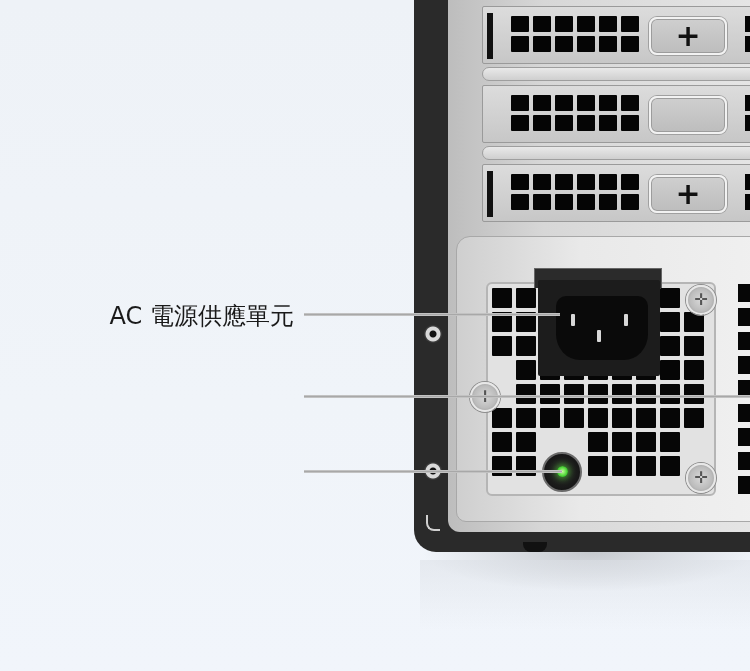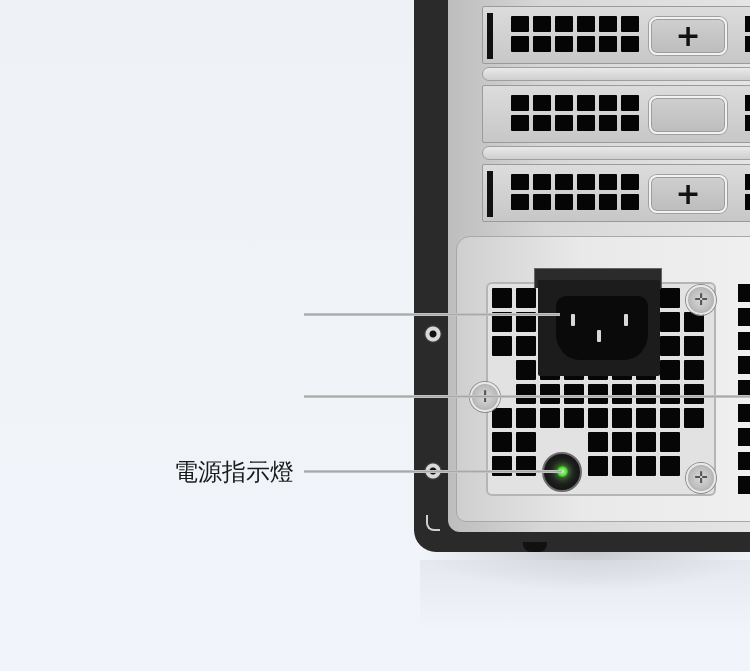--- a/index.html
+++ b/index.html
@@ -316,19 +316,19 @@
   <div class="screw" style="left:686px; top:285px;">✛</div>
   <div class="screw" style="left:470px; top:382px;">✛</div>
   <div class="screw" style="left:686px; top:463px;">✛</div>
 
   <div class="led-ring"></div>
   <div class="led"></div>
 
   <div class="side-hole" style="left:424px; top:325px;"></div>
   <div class="side-hole" style="left:424px; top:462px;"></div>
 
+  <div class="callout-label" style="top:302px;">AC 電源供應單元</div>
   <div class="leader" style="top:313px; width:256px;"></div>
 
   <div class="leader" style="top:395px; width:446px;"></div>
 
-  <div class="callout-label" style="top:458px;">電源指示燈</div>
   <div class="leader" style="top:470px; width:258px;"></div>
 </div>
 
 </body></html>

